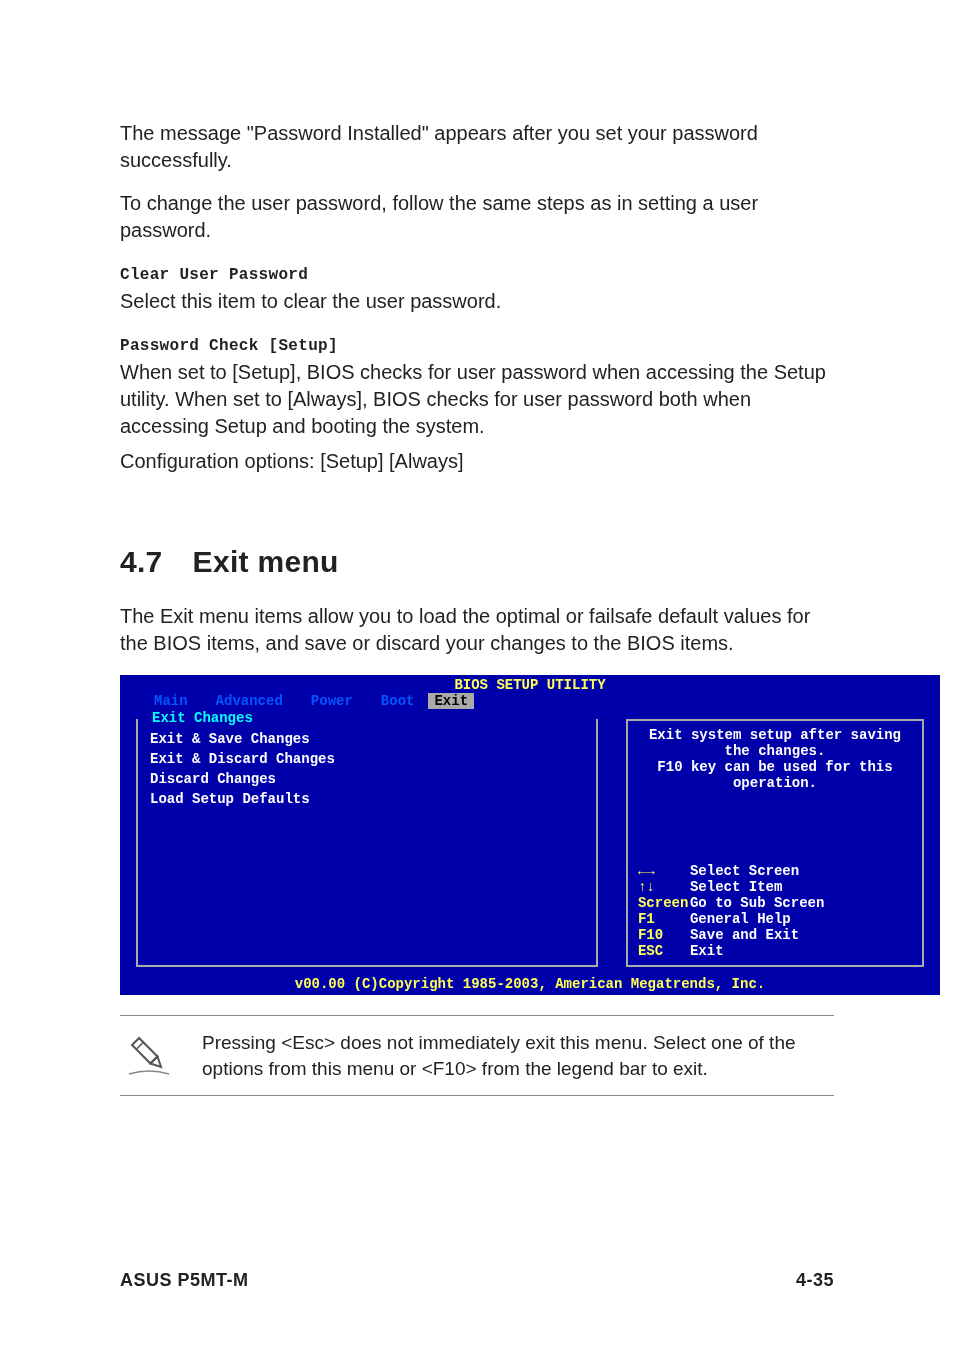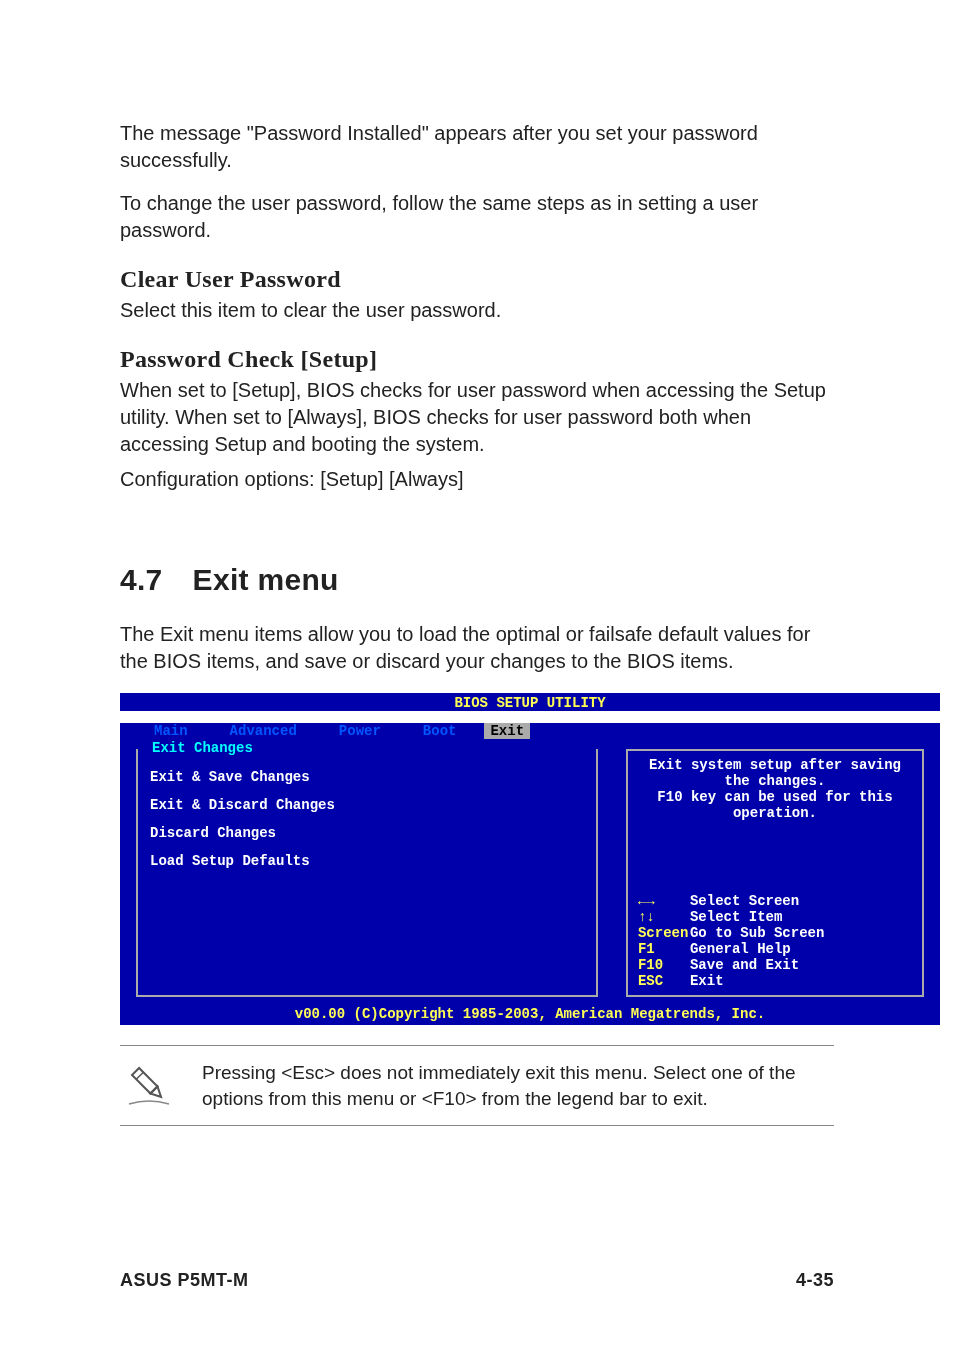--- a/index.html
+++ b/index.html
@@ -28,23 +28,23 @@
     width: 954px;
     height: 1351px;
     padding: 120px 120px 0 120px;
   }
   .para {
     font-size: 20px;
     line-height: 1.35;
     margin: 0 0 16px 0;
   }
   .sub-h {
-    font-family: Liberation Serif, serif;
+    font-family: Liberation Mono, monospace;
     font-weight: 700;
-    font-size: 24px;
+    font-size: 16px;
     margin: 22px 0 4px 0;
     letter-spacing: 0.3px;
   }
   .section-h {
     font-family: "Trebuchet MS", Arial, sans-serif;
     font-weight: 700;
     font-size: 30px;
     margin: 70px 0 24px 0;
     letter-spacing: 0.3px;
     display: flex;
@@ -62,23 +62,22 @@
   .bios-titlebar {
     background: var(--bios-blue);
     color: var(--bios-yellow);
     text-align: center;
     padding: 2px 0 0 0;
     font-weight: bold;
   }
   .bios-tabs {
     background: var(--bios-blue);
     display: flex;
-    gap: 14px;
+    gap: 0;
     padding: 0 20px 4px 20px;
-    margin-top: 12px;
   }
   .bios-tab {
     color: var(--bios-lightblue);
     padding: 0 14px;
   }
   .bios-tab.active {
     background: var(--bios-gray);
     color: var(--bios-black);
     padding: 0 6px;
   }
@@ -106,21 +105,21 @@
     position: absolute;
     top: -9px;
     left: 10px;
     background: var(--bios-blue);
     padding: 0 4px;
     color: var(--bios-cyan);
   }
   .bios-item {
     color: var(--bios-white);
     padding: 0;
-    margin: 12px 0;
+    margin: 4px 0;
   }
   .bios-right {
     flex: 1;
     background: var(--bios-blue);
     color: var(--bios-white);
     padding: 6px 14px;
   }
   .bios-right-inner {
     border: 2px solid var(--bios-gray);
     padding: 6px 10px;

